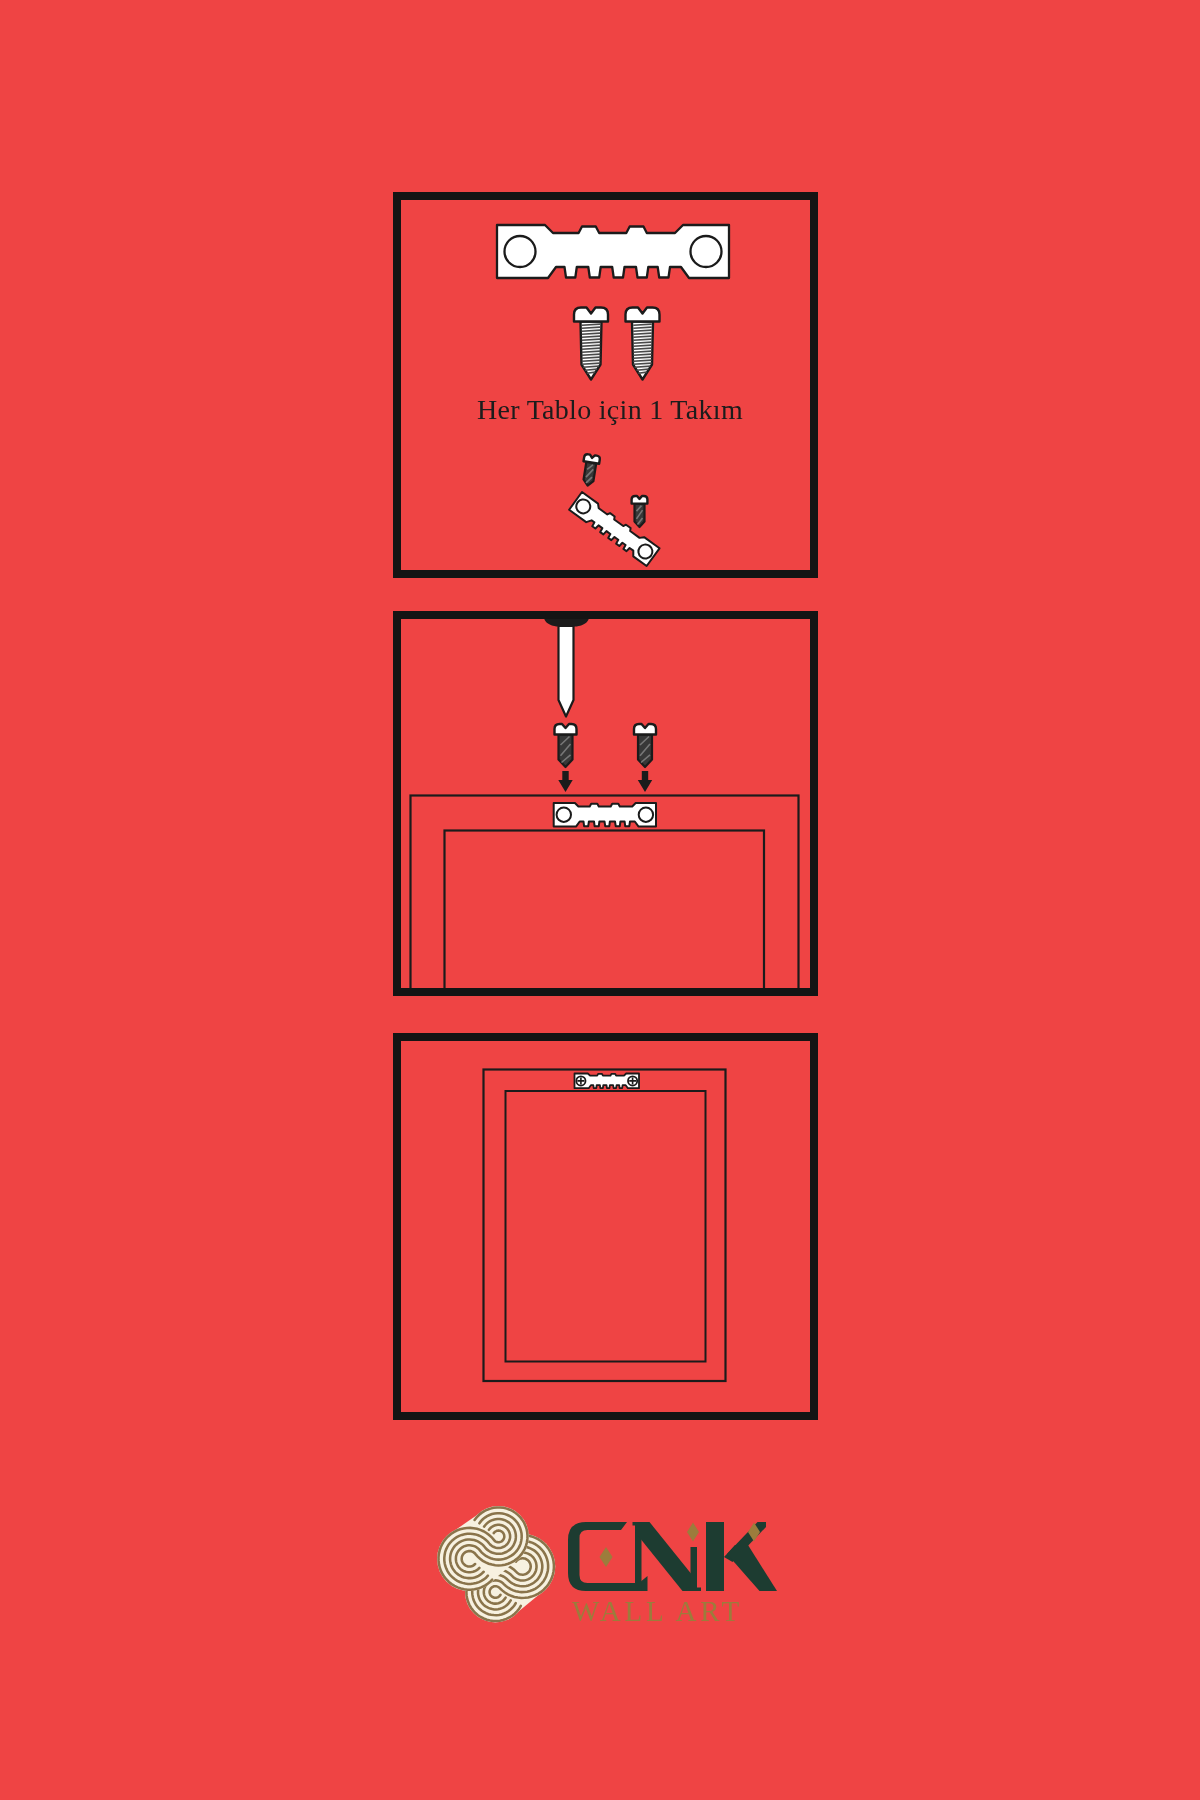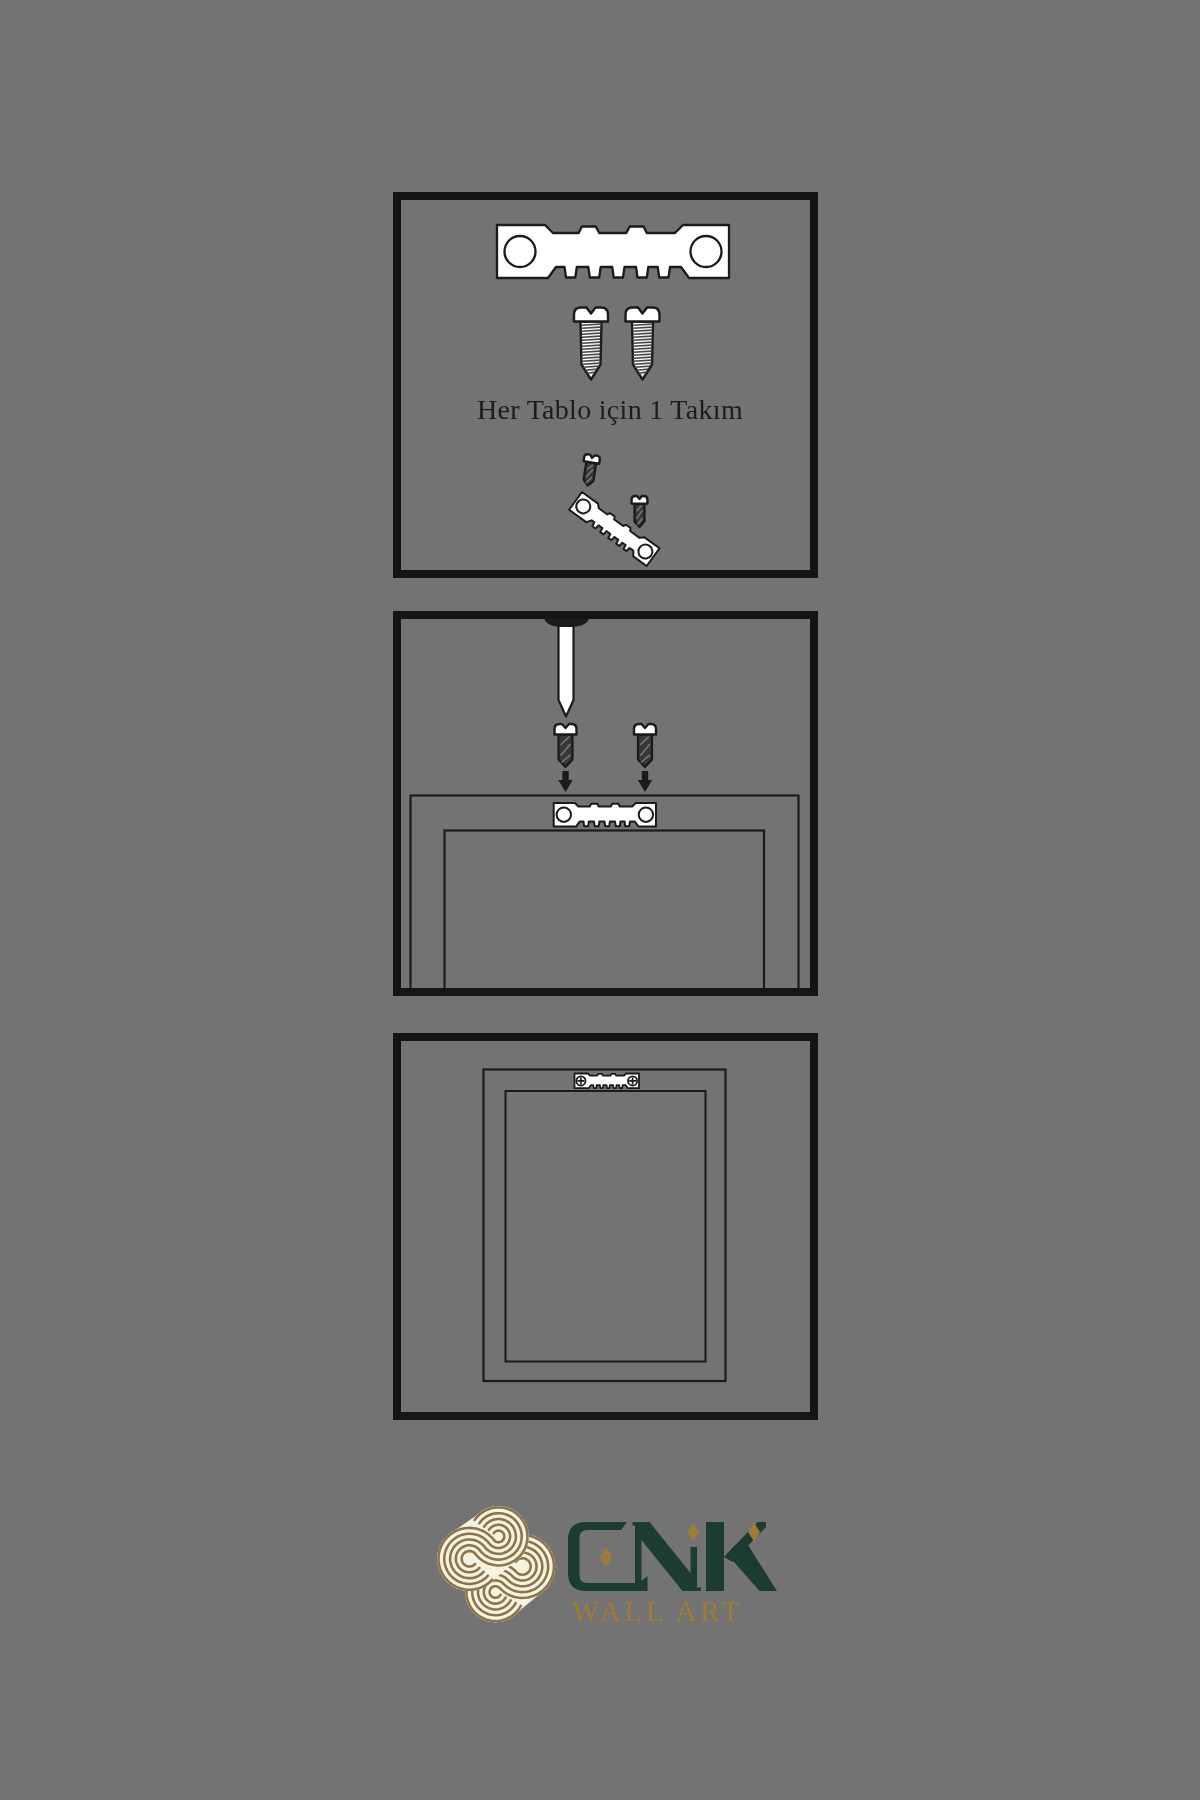--- a/index.html
+++ b/index.html
@@ -1,16 +1,16 @@
 <!DOCTYPE html>
 <html><head>
 <meta charset="utf-8">
 <style>
 html,body{margin:0;padding:0;background:#fff;}
-#page{position:relative;width:1200px;height:1800px;background:#737373;overflow:hidden;font-family:"Liberation Sans",sans-serif;}
+#page{position:relative;width:1200px;height:1800px;background:#ef4444;overflow:hidden;font-family:"Liberation Sans",sans-serif;}
 </style>
 </head>
 <body>
 <div id="page">
 <svg style="position:absolute;left:393px;top:192px" width="425" height="386" viewBox="0 0 425 386">
 <path d="M104,33 L152,33 L160,41 L185.6,41 L189,34.5 L202.8,34.5 L206.2,41 L233.3,41 L236.7,34.5 L250.5,34.5 L253.8,41 L282,41 L290,33 L336,33 L336,86 L296,86 L288,75 L277,75 L275.5,85.5 L266.2,85.5 L264.7,75 L255.3,75 L253.8,85.5 L244.5,85.5 L243,75 L231.5,75 L230,85.5 L220.7,85.5 L219.2,75 L207.7,75 L206.2,85.5 L196.8,85.5 L195.3,75 L183.8,75 L182.3,85.5 L173,85.5 L171.5,75 L163,75 L155,86 L104,86 Z" fill="#fff" stroke="#1b1b1b" stroke-width="2.3" stroke-linejoin="round"></path>
 <circle cx="127" cy="59.5" r="15.5" fill="#fff" stroke="#1b1b1b" stroke-width="2.3"></circle>
 <circle cx="313" cy="59.5" r="15.5" fill="#fff" stroke="#1b1b1b" stroke-width="2.3"></circle>
 <path d="M187.5,129.5 L208.5,129.5 L207.5,172.5 L198,187.5 L188.5,172.5 Z" fill="#fff" stroke="#1b1b1b" stroke-width="2.4" stroke-linejoin="round"></path>
 <path d="M188.8,133.3 L207.2,132.1 M188.8,136.3 L207.2,135.1 M188.8,139.3 L207.2,138.1 M188.8,142.3 L207.2,141.1 M188.8,145.3 L207.2,144.1 M188.8,148.3 L207.2,147.1 M188.8,151.3 L207.2,150.1 M188.8,154.3 L207.2,153.1 M188.8,157.3 L207.2,156.1 M188.8,160.3 L207.2,159.1 M188.8,163.3 L207.2,162.1 M188.8,166.3 L207.2,165.1 M188.8,169.3 L207.2,168.1 M188.8,172.3 L207.2,171.1 M190.1,175.3 L205.9,174.1 M192,178.3 L204,177.1 M193.8,181.3 L202.2,180.1" stroke="#4a4a4a" stroke-width="1.6" fill="none"></path>

